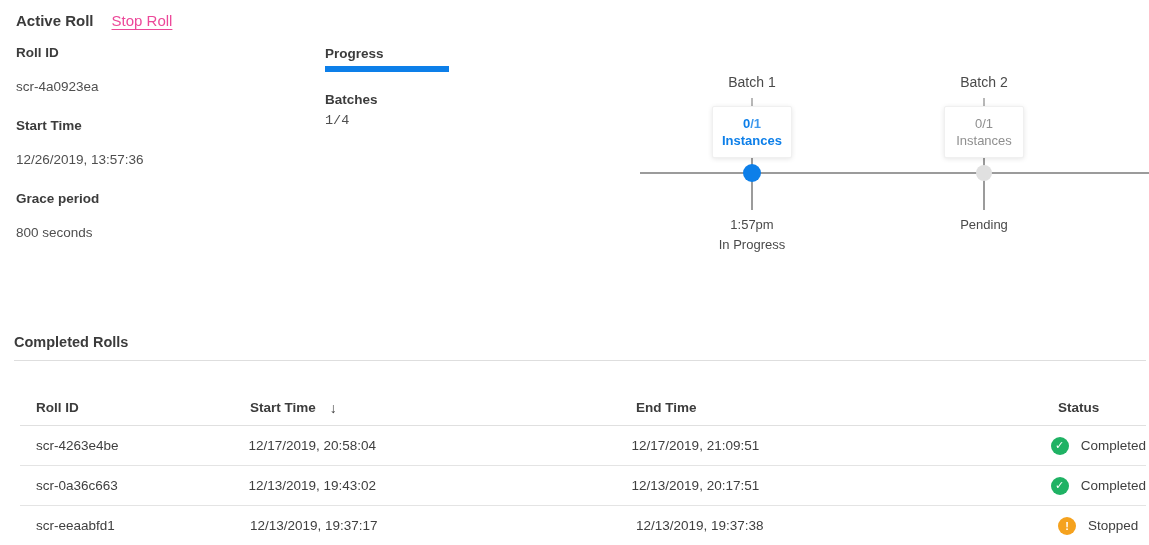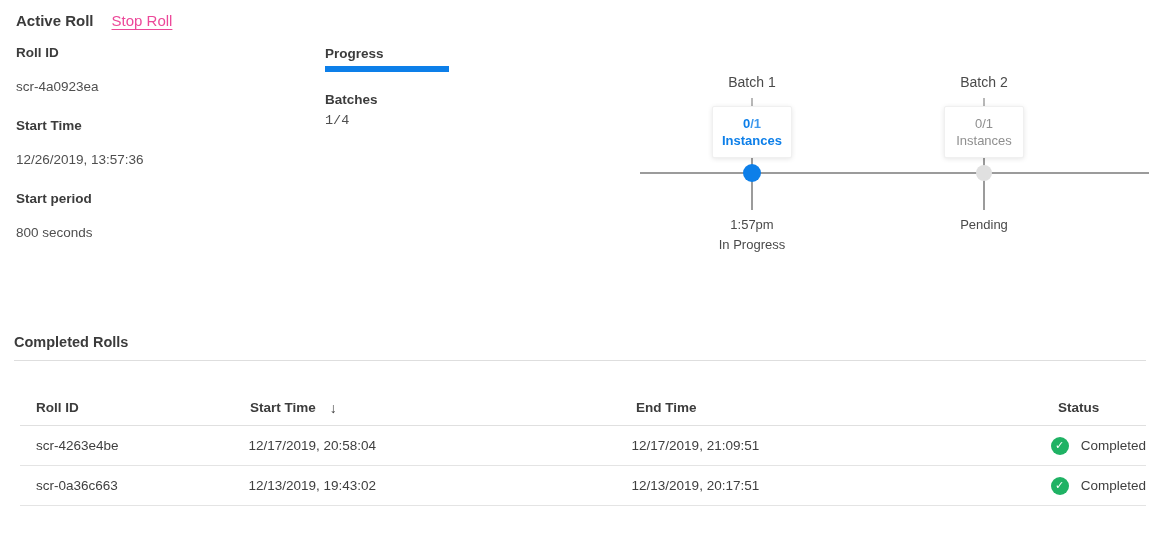--- a/index.html
+++ b/index.html
@@ -77,21 +77,21 @@
   <div class="info-col">
     <div class="field">
       <div class="field-label">Roll ID</div>
       <div class="field-value">scr-4a0923ea</div>
     </div>
     <div class="field">
       <div class="field-label">Start Time</div>
       <div class="field-value">12/26/2019, 13:57:36</div>
     </div>
     <div class="field">
-      <div class="field-label">Start period</div>
+      <div class="field-label">Grace period</div>
       <div class="field-value">800 seconds</div>
     </div>
   </div>
 
   <div class="prog-col">
     <div class="prog-label">Progress</div>
     <div class="prog-track">
       <div class="prog-fill" id="prog-fill" style="width: 100%;"></div>
     </div>
     <div class="batches-label">Batches</div>
@@ -153,15 +153,24 @@
     <div class="trow">
       <div class="c1">scr-0a36c663</div>
       <div class="c2">12/13/2019, 19:43:02</div>
       <div class="c3">12/13/2019, 20:17:51</div>
       <div class="c4">
         <span class="sicon st-success">✓</span>
         <span>Completed</span>
       </div>
     </div>
 
+    <div class="trow">
+      <div class="c1">scr-eeaabfd1</div>
+      <div class="c2">12/13/2019, 19:37:17</div>
+      <div class="c3">12/13/2019, 19:37:38</div>
+      <div class="c4">
+        <span class="sicon st-warning">!</span>
+        <span>Stopped</span>
+      </div>
+    </div>
   </div>
 
 </div>
 
 </body></html>

